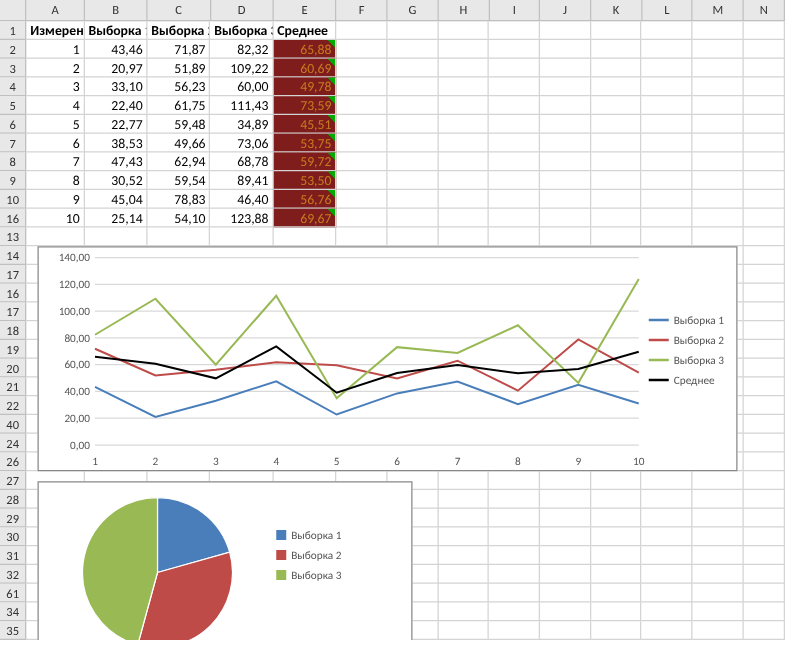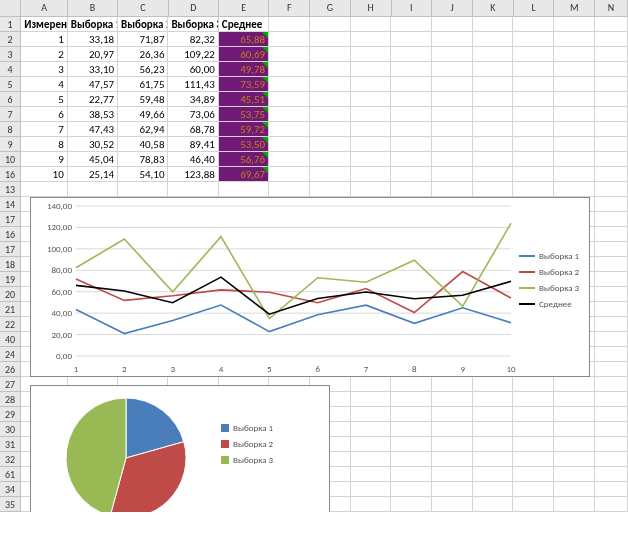--- a/index.html
+++ b/index.html
@@ -42,21 +42,21 @@
     width:22px; text-align:center; line-height:15px;
     border-right:1px solid #c0c0c0; border-bottom:1px solid #c0c0c0;
     background:#e8e8e8; font-size:10px; color:#333;
   }
   .cell {
     border-right:1px solid #d4d4d4; border-bottom:1px solid #d4d4d4;
     padding:0 3px; line-height:15px; overflow:hidden; white-space:nowrap;
   }
   .hdr { font-weight:bold; }
   .num { text-align:right; }
-  .avg { background:#701a75; color:#c77c1e; position:relative; }
+  .avg { background:#7f1d1d; color:#c77c1e; position:relative; }
   .avg::after{
     content:""; position:absolute; top:0; right:0;
     border:3px solid transparent; border-top-color:#0a0; border-right-color:#0a0;
   }
 
   
   .chartbox {
     position:absolute; border:1px solid #888; background:#fff;
   }
   .linebox { left:30px; top:197px; width:560px; height:180px; }
@@ -105,39 +105,39 @@
         <div class="cell cI"></div>
         <div class="cell cJ"></div>
         <div class="cell cK"></div>
         <div class="cell cL"></div>
         <div class="cell cM"></div>
         <div class="cell cN"></div>
       </div>
       <div class="gridrow">
         <div class="rowhdr">2</div>
         <div class="cell cA num">1</div>
-        <div class="cell cB num">33,18</div>
+        <div class="cell cB num">43,46</div>
         <div class="cell cC num">71,87</div>
         <div class="cell cD num">82,32</div>
         <div class="cell cE num avg">65,88</div>
         <div class="cell cF"></div>
         <div class="cell cG"></div>
         <div class="cell cH"></div>
         <div class="cell cI"></div>
         <div class="cell cJ"></div>
         <div class="cell cK"></div>
         <div class="cell cL"></div>
         <div class="cell cM"></div>
         <div class="cell cN"></div>
       </div>
       <div class="gridrow">
         <div class="rowhdr">3</div>
         <div class="cell cA num">2</div>
         <div class="cell cB num">20,97</div>
-        <div class="cell cC num">26,36</div>
+        <div class="cell cC num">51,89</div>
         <div class="cell cD num">109,22</div>
         <div class="cell cE num avg">60,69</div>
         <div class="cell cF"></div>
         <div class="cell cG"></div>
         <div class="cell cH"></div>
         <div class="cell cI"></div>
         <div class="cell cJ"></div>
         <div class="cell cK"></div>
         <div class="cell cL"></div>
         <div class="cell cM"></div>
@@ -156,21 +156,21 @@
         <div class="cell cI"></div>
         <div class="cell cJ"></div>
         <div class="cell cK"></div>
         <div class="cell cL"></div>
         <div class="cell cM"></div>
         <div class="cell cN"></div>
       </div>
       <div class="gridrow">
         <div class="rowhdr">5</div>
         <div class="cell cA num">4</div>
-        <div class="cell cB num">47,57</div>
+        <div class="cell cB num">22,40</div>
         <div class="cell cC num">61,75</div>
         <div class="cell cD num">111,43</div>
         <div class="cell cE num avg">73,59</div>
         <div class="cell cF"></div>
         <div class="cell cG"></div>
         <div class="cell cH"></div>
         <div class="cell cI"></div>
         <div class="cell cJ"></div>
         <div class="cell cK"></div>
         <div class="cell cL"></div>
@@ -225,21 +225,21 @@
         <div class="cell cJ"></div>
         <div class="cell cK"></div>
         <div class="cell cL"></div>
         <div class="cell cM"></div>
         <div class="cell cN"></div>
       </div>
       <div class="gridrow">
         <div class="rowhdr">9</div>
         <div class="cell cA num">8</div>
         <div class="cell cB num">30,52</div>
-        <div class="cell cC num">40,58</div>
+        <div class="cell cC num">59,54</div>
         <div class="cell cD num">89,41</div>
         <div class="cell cE num avg">53,50</div>
         <div class="cell cF"></div>
         <div class="cell cG"></div>
         <div class="cell cH"></div>
         <div class="cell cI"></div>
         <div class="cell cJ"></div>
         <div class="cell cK"></div>
         <div class="cell cL"></div>
         <div class="cell cM"></div>

